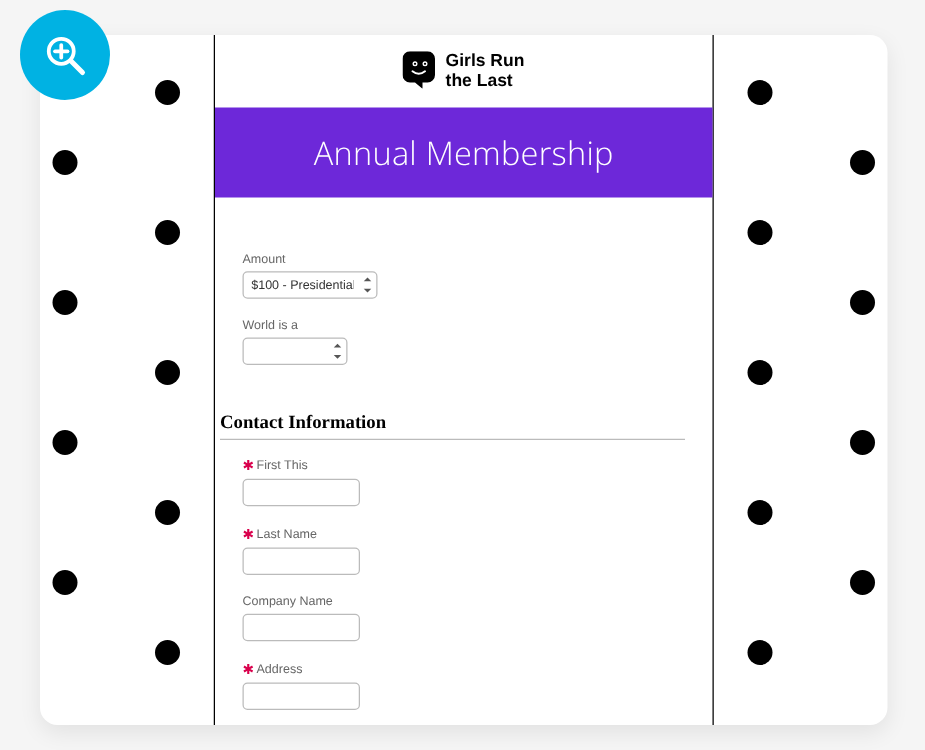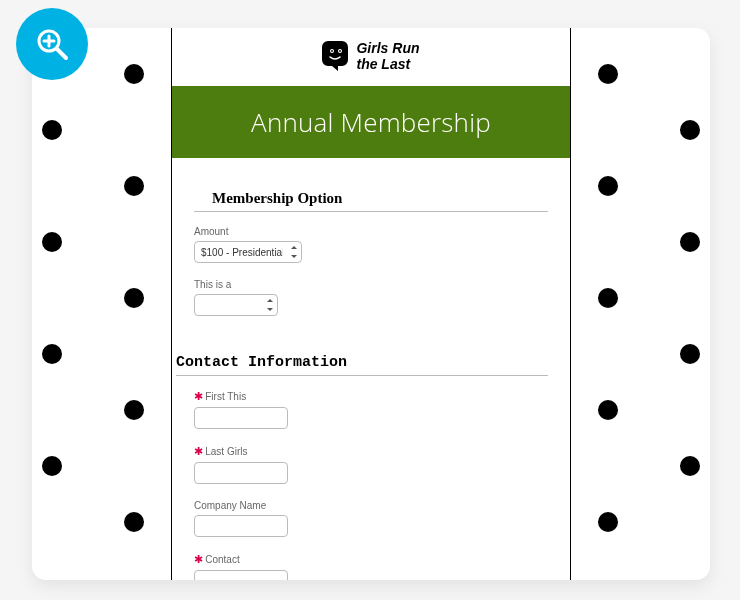--- a/index.html
+++ b/index.html
@@ -43,35 +43,34 @@
     background: #fff;
     border-left: 1px solid #000;
     border-right: 1px solid #000;
   }
   .brand {
     display: flex;
     align-items: center;
     justify-content: center;
     gap: 8px;
     padding: 12px 0 14px;
-    font-style: italic;
   }
   .brand-icon {
     width: 26px;
     height: 30px;
   }
   .brand-text {
     font-weight: 800;
     font-size: 14px;
     line-height: 1.15;
     color: #000;
     font-family: Arial, sans-serif;
   }
   .banner {
-    background: #4d7c0f;
+    background: #6d28d9;
     color: #fff;
     text-align: center;
     font-size: 26px;
     font-weight: 300;
     padding: 18px 0;
     letter-spacing: 0.2px;
     font-family: "Open Sans", Arial, sans-serif;
   }
   .form-area {
     padding: 32px 22px 0 22px;
@@ -213,73 +212,72 @@
         <div>Girls Run</div>
         <div>the Last</div>
       </div>
     </div>
 
     <div class="banner">Annual Membership</div>
 
     <div class="form-area">
 
       <div class="section-block">
-        <div class="section-title indent">Membership Option</div>
 
         <div class="field">
           <div class="field-label">Amount</div>
           <div class="select-wrap small">
             <select>
               <option>$100 - Presidential</option>
             </select>
             <span class="select-arrows"></span>
           </div>
         </div>
 
         <div class="field">
-          <div class="field-label">This is a</div>
+          <div class="field-label">World is a</div>
           <div class="select-wrap empty">
             <select>
               <option></option>
             </select>
             <span class="select-arrows"></span>
           </div>
         </div>
       </div>
 
       <div class="section-block" style="margin-left:-18px; padding-left:18px;">
-        <div class="section-title" style="margin-left:-18px;font-family:Liberation Mono, monospace;">Contact Information</div>
+        <div class="section-title" style="margin-left:-18px;">Contact Information</div>
 
         <div class="field">
           <div class="field-label">
             <span class="req">✱</span>
             <span>First This</span>
           </div>
           <input type="text" style="">
         </div>
 
         <div class="field">
           <div class="field-label">
             <span class="req">✱</span>
-            <span>Last Girls</span>
+            <span>Last Name</span>
           </div>
           <input type="text" style="">
         </div>
 
         <div class="field">
           <div class="field-label">
             <span>Company Name</span>
           </div>
           <input type="text" style="">
         </div>
 
         <div class="field">
           <div class="field-label">
             <span class="req">✱</span>
-            <span>Contact</span>
+            <span>Address</span>
           </div>
           <input type="text" style="">
         </div>
 
       </div>
     </div>
   </div>
 </div>
 
 <div class="zoom-badge">

